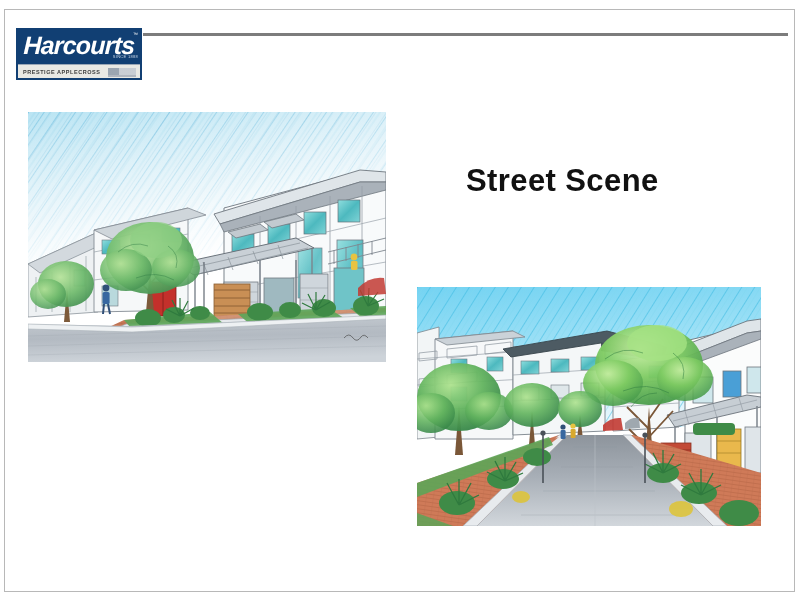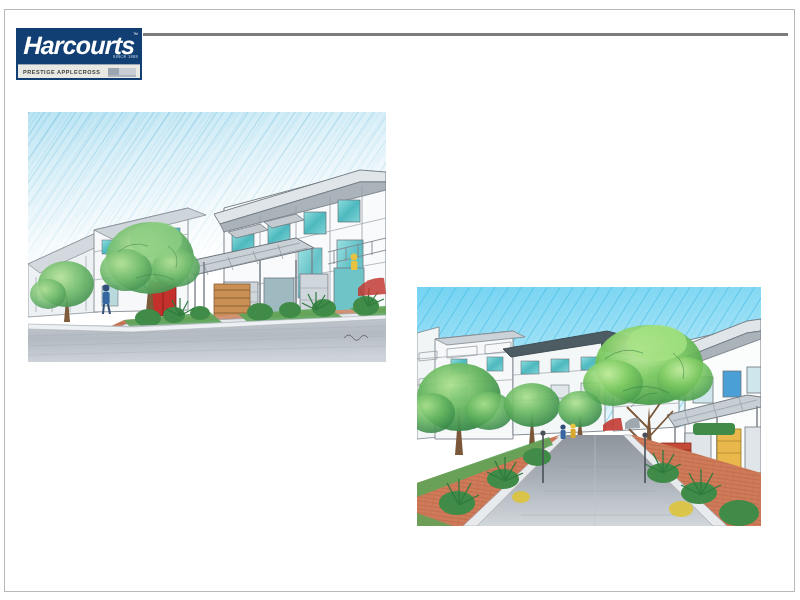--- a/index.html
+++ b/index.html
@@ -49,20 +49,21 @@
     <div class="logo-since">SINCE 1888</div>
     <div class="logo-bar">
       <div class="logo-sub">PRESTIGE APPLECROSS</div>
       <div class="logo-mark"></div>
       <div class="logo-mark2"></div>
     </div>
   </div>
 
   <div class="head-rule"></div>
 
+  <div class="title">Street Scene</div>
 
   <div class="sketch" id="render-1">
     <svg width="358" height="250" viewBox="0 0 358 250" xmlns="http://www.w3.org/2000/svg">
       <defs>
         <linearGradient id="sky1" x1="0" y1="0" x2="0.35" y2="1">
           <stop offset="0" stop-color="#b9e4f3"></stop>
           <stop offset="0.55" stop-color="#d8eef7"></stop>
           <stop offset="1" stop-color="#ffffff"></stop>
         </linearGradient>
         <pattern id="hatch1" width="13" height="13" patternUnits="userSpaceOnUse" patternTransform="rotate(34)">

